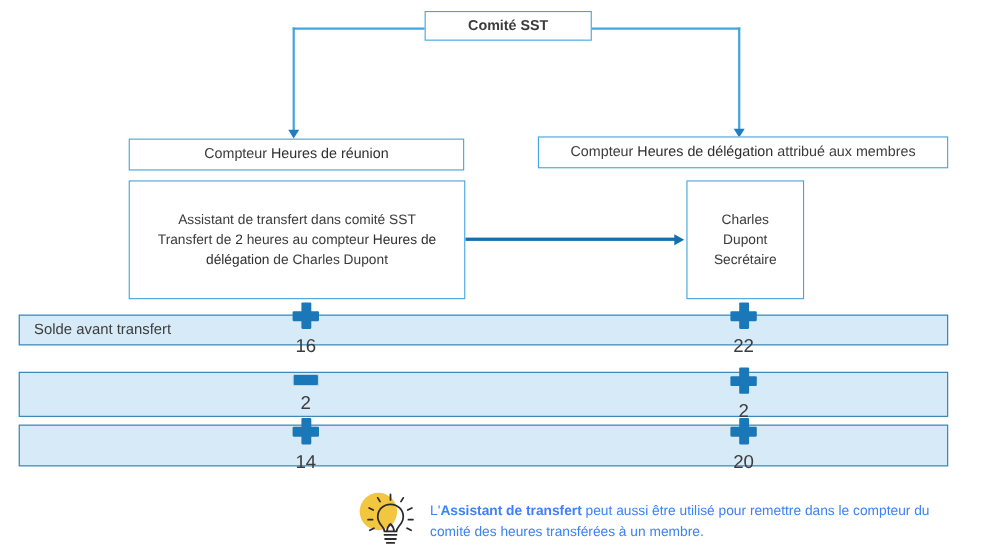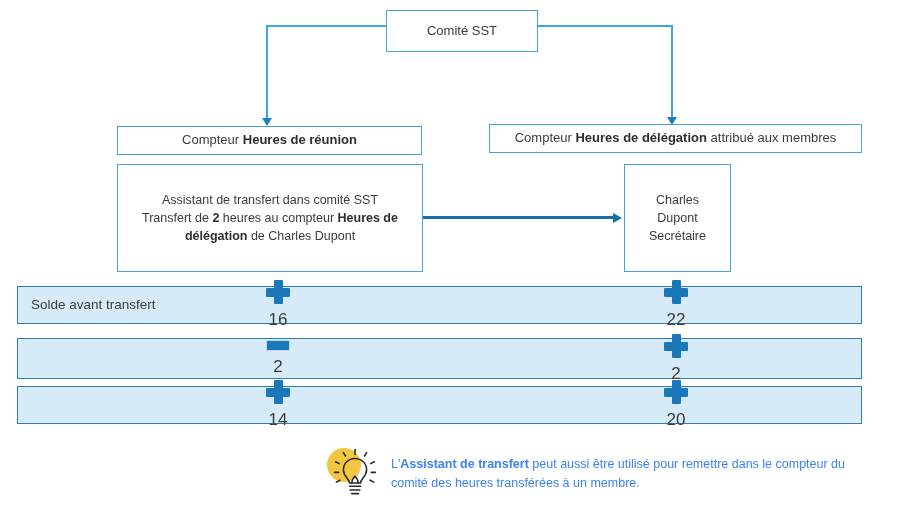--- a/index.html
+++ b/index.html
@@ -24,23 +24,23 @@
     display: flex;
     align-items: center;
     justify-content: center;
     text-align: center;
     font-size: 13px;
     color: #3b3b3b;
     line-height: 1.45;
     z-index: 3;
   }
   .box .inner { padding: 0 10px; }
-  .box b { font-weight: bold; color: #2e2e2e; }
-
-  #box-comite   { left: 386px; top: 10px;  width: 152px; height: 42px; }
+  .box b { font-weight: normal; color: #2e2e2e; }
+
+  #box-comite   { left: 386px; top: 10px;  width: 152px; height: 27px; font-weight: bold; }
   #box-reunion  { left: 117px; top: 126px; width: 305px; height: 29px; }
   #box-delegation { left: 489px; top: 124px; width: 373px; height: 29px; }
   #box-assistant { left: 117px; top: 164px; width: 306px; height: 108px; font-size: 12.5px; }
   #box-membre   { left: 587px; top: 164px; width: 107px; height: 108px; font-size: 12.5px; margin-left: 37px; }
 
   
   .conn { position: absolute; background: #41a4dd; z-index: 1; }
   .conn-h { height: 2px; }
   .conn-v { width: 2px; }
 
@@ -75,21 +75,21 @@
   
   .srow {
     position: absolute;
     left: 17px; width: 845px;
     box-sizing: border-box;
     background: #d6eaf7;
     border: 1px solid #2e7fb0;
     display: flex;
     align-items: center;
   }
-  #row-0 { top: 286px; height: 38px; }
+  #row-0 { top: 286px; height: 28px; }
   #row-1 { top: 338px; height: 41px; }
   #row-2 { top: 386px; height: 38px; }
 
   .srow .label {
     position: absolute;
     left: 13px;
     font-size: 13.5px;
     color: #3c3c3c;
     line-height: 1.35;
   }

